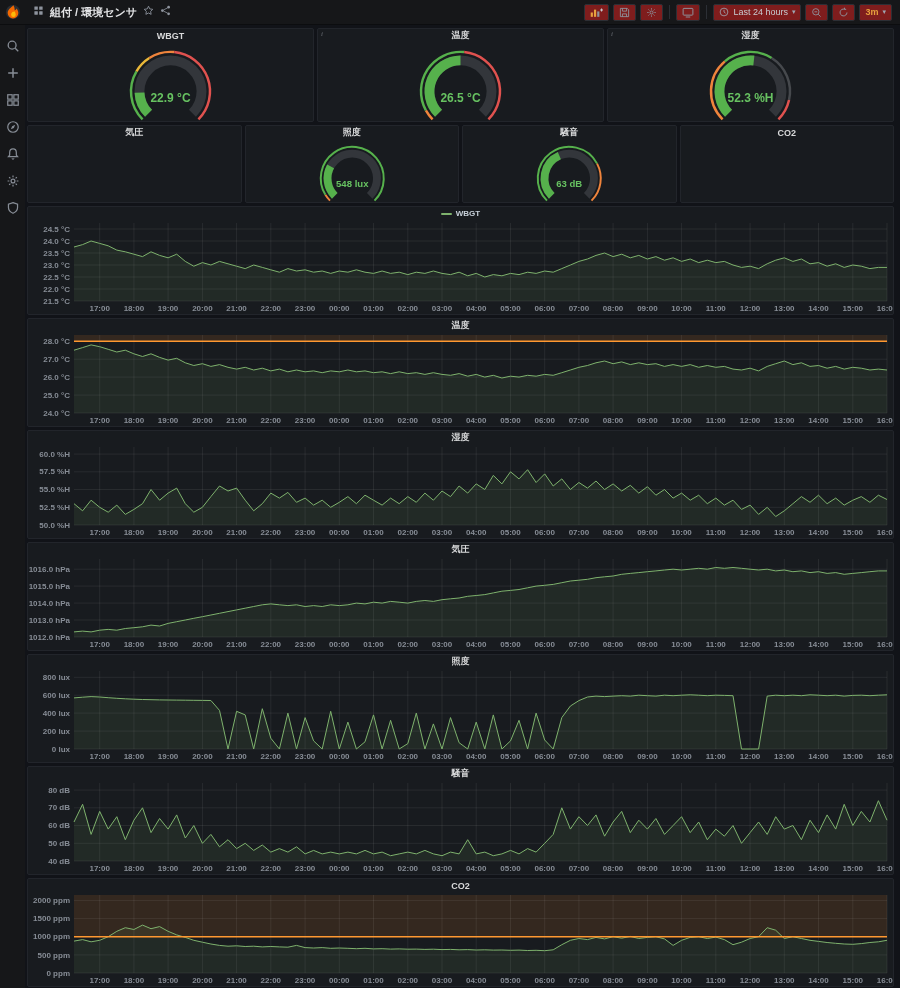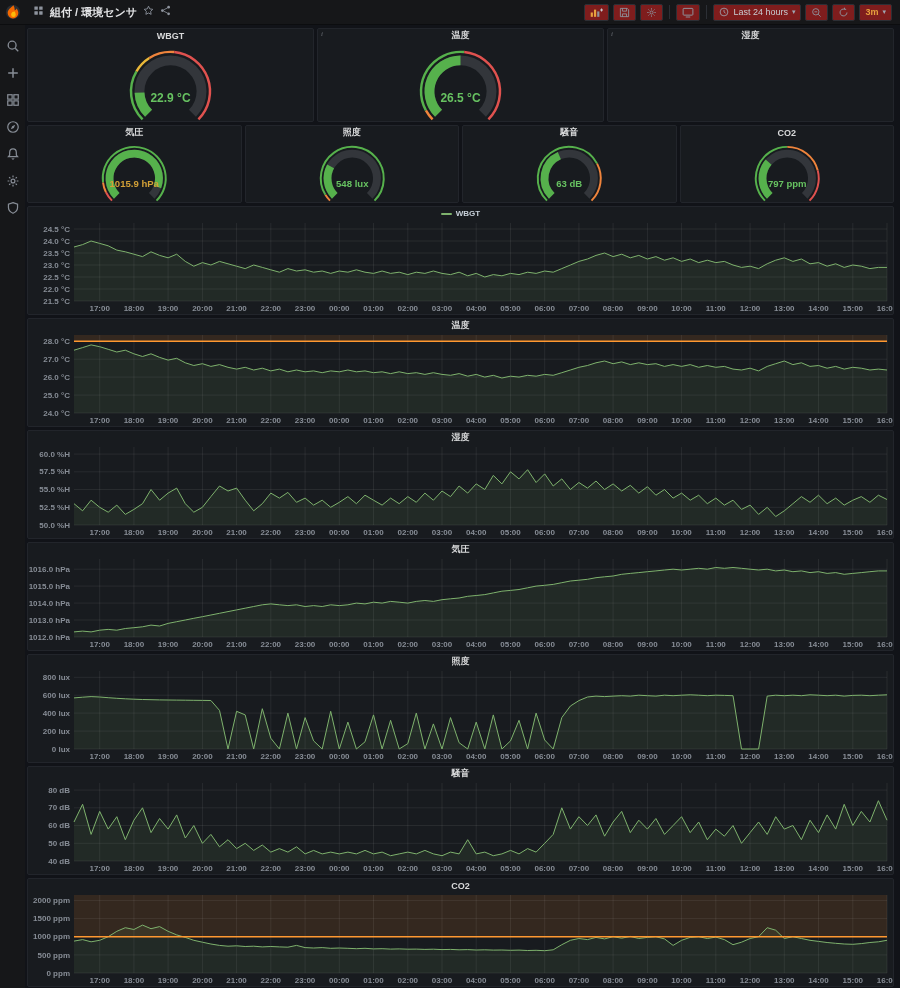--- a/index.html
+++ b/index.html
@@ -217,36 +217,37 @@
               <path d="M70.40 109.60A56 56 0 0 1 60.93 96.98" stroke="#ef843c" stroke-width="3.5" fill="none"></path>
               <path d="M60.93 96.98A56 56 0 0 1 115.27 14.25" stroke="#56b14c" stroke-width="3.5" fill="none"></path>
               <path d="M115.27 14.25A56 56 0 0 1 149.60 109.60" stroke="#e0524f" stroke-width="3.5" fill="none"></path>
               <text x="110" y="85" text-anchor="middle" font-size="17" font-weight="bold" fill="#67c261" font-family="Liberation Sans, DejaVu Sans, sans-serif">26.5 °C</text>
             </svg>
           </div>
       </div>
       <div class="panel">
         <span class="info-corner">i</span>
         <div class="ptitle">湿度</div>
+        <div class="gauge-body">
+            <svg viewBox="0 0 220 112" preserveAspectRatio="xMidYMid meet">
+              <path d="M78.89 101.11A44 44 0 1 1 141.11 101.11" stroke="#33363b" stroke-width="14" fill="none"></path>
+              <path d="M78.89 101.11A44 44 0 0 1 114.76 26.26" stroke="#56b14c" stroke-width="14" fill="none"></path>
+              <path d="M70.40 109.60A56 56 0 0 1 73.63 27.42" stroke="#ef843c" stroke-width="3.5" fill="none"></path>
+              <path d="M73.63 27.42A56 56 0 0 1 140.01 22.72" stroke="#56b14c" stroke-width="3.5" fill="none"></path>
+              <path d="M140.01 22.72A56 56 0 0 1 164.65 82.22" stroke="#46494d" stroke-width="3.5" fill="none"></path>
+              <path d="M164.65 82.22A56 56 0 0 1 149.60 109.60" stroke="#e0524f" stroke-width="3.5" fill="none"></path>
+              <text x="110" y="85" text-anchor="middle" font-size="17" font-weight="bold" fill="#67c261" font-family="Liberation Sans, DejaVu Sans, sans-serif">52.3 %H</text>
+            </svg>
+          </div>
       </div>
     </div>
 
     <div class="row row2">
       <div class="panel">
         <div class="ptitle">気圧</div>
-        <div class="gauge-body">
-            <svg viewBox="0 0 220 112" preserveAspectRatio="xMidYMid meet">
-              <path d="M78.89 101.11A44 44 0 1 1 141.11 101.11" stroke="#33363b" stroke-width="14" fill="none"></path>
-              <path d="M78.89 101.11A44 44 0 1 1 151.28 85.23" stroke="#56b14c" stroke-width="14" fill="none"></path>
-              <path d="M70.40 109.60A56 56 0 0 1 59.71 94.64" stroke="#e0524f" stroke-width="3.5" fill="none"></path>
-              <path d="M59.71 94.64A56 56 0 0 1 54.44 77.02" stroke="#ef843c" stroke-width="3.5" fill="none"></path>
-              <path d="M54.44 77.02A56 56 0 1 1 149.60 109.60" stroke="#56b14c" stroke-width="3.5" fill="none"></path>
-              <text x="110" y="85" text-anchor="middle" font-size="17" font-weight="bold" fill="#d2a037" font-family="Liberation Sans, DejaVu Sans, sans-serif">1015.9 hPa</text>
-            </svg>
-          </div>
       </div>
       <div class="panel">
         <div class="ptitle">照度</div>
         <div class="gauge-body">
             <svg viewBox="0 0 220 112" preserveAspectRatio="xMidYMid meet">
               <path d="M78.89 101.11A44 44 0 1 1 141.11 101.11" stroke="#33363b" stroke-width="14" fill="none"></path>
               <path d="M78.89 101.11A44 44 0 0 1 71.51 48.68" stroke="#56b14c" stroke-width="14" fill="none"></path>
               <path d="M70.40 109.60A56 56 0 0 1 62.25 99.26" stroke="#ef843c" stroke-width="3.5" fill="none"></path>
               <path d="M62.25 99.26A56 56 0 1 1 149.60 109.60" stroke="#56b14c" stroke-width="3.5" fill="none"></path>
               <text x="110" y="85" text-anchor="middle" font-size="17" font-weight="bold" fill="#67c261" font-family="Liberation Sans, DejaVu Sans, sans-serif">548 lux</text>
@@ -260,30 +261,20 @@
               <path d="M78.89 101.11A44 44 0 1 1 141.11 101.11" stroke="#33363b" stroke-width="14" fill="none"></path>
               <path d="M78.89 101.11A44 44 0 0 1 92.37 29.69" stroke="#56b14c" stroke-width="14" fill="none"></path>
               <path d="M70.40 109.60A56 56 0 1 1 159.49 43.80" stroke="#56b14c" stroke-width="3.5" fill="none"></path>
               <path d="M159.49 43.80A56 56 0 0 1 149.60 109.60" stroke="#ef843c" stroke-width="3.5" fill="none"></path>
               <text x="110" y="85" text-anchor="middle" font-size="17" font-weight="bold" fill="#67c261" font-family="Liberation Sans, DejaVu Sans, sans-serif">63 dB</text>
             </svg>
           </div>
       </div>
       <div class="panel">
         <div class="ptitle">CO2</div>
-        <div class="gauge-body">
-            <svg viewBox="0 0 220 112" preserveAspectRatio="xMidYMid meet">
-              <path d="M78.89 101.11A44 44 0 1 1 141.11 101.11" stroke="#33363b" stroke-width="14" fill="none"></path>
-              <path d="M78.89 101.11A44 44 0 0 1 76.83 41.09" stroke="#56b14c" stroke-width="14" fill="none"></path>
-              <path d="M70.40 109.60A56 56 0 0 1 110.00 14.00" stroke="#56b14c" stroke-width="3.5" fill="none"></path>
-              <path d="M110.00 14.00A56 56 0 0 1 164.24 56.07" stroke="#ef843c" stroke-width="3.5" fill="none"></path>
-              <path d="M164.24 56.07A56 56 0 0 1 149.60 109.60" stroke="#e0524f" stroke-width="3.5" fill="none"></path>
-              <text x="110" y="85" text-anchor="middle" font-size="17" font-weight="bold" fill="#67c261" font-family="Liberation Sans, DejaVu Sans, sans-serif">797 ppm</text>
-            </svg>
-          </div>
       </div>
     </div>
 
     <div class="panel ts">
       <div class="legend-row">
         <span class="lmark"></span>
         <span class="ltext">WBGT</span>
       </div>
       <div class="chart-body">
           <svg width="865" height="94">

